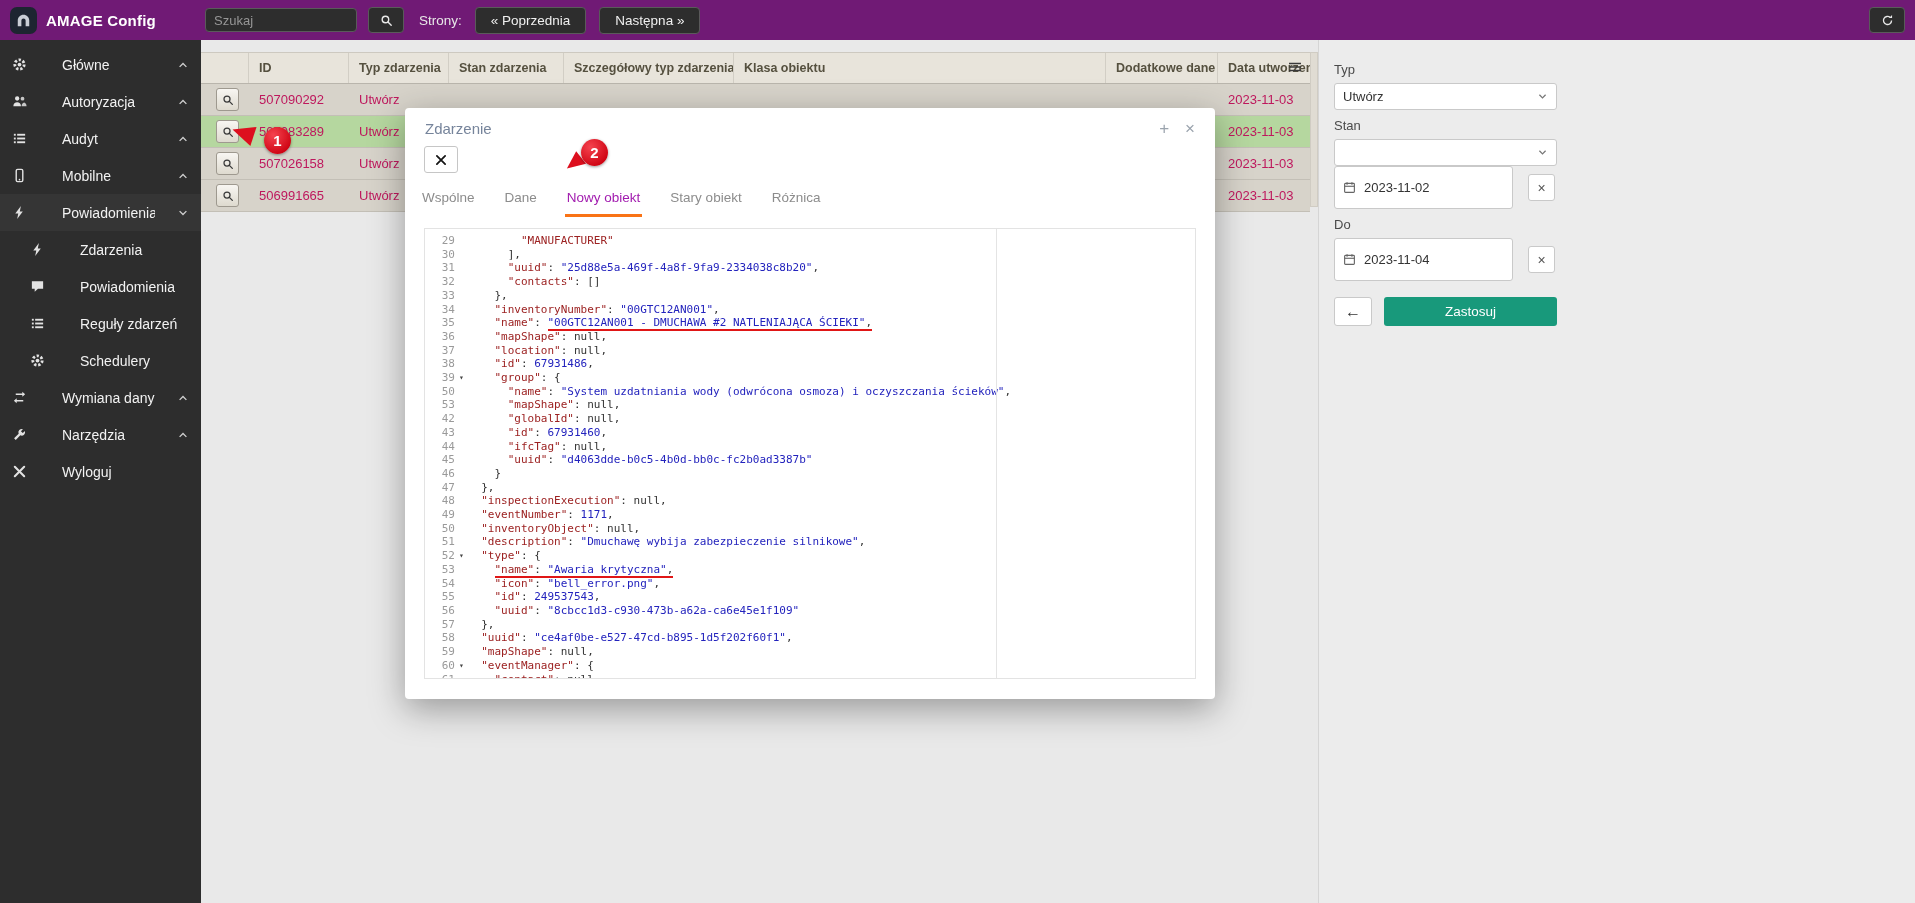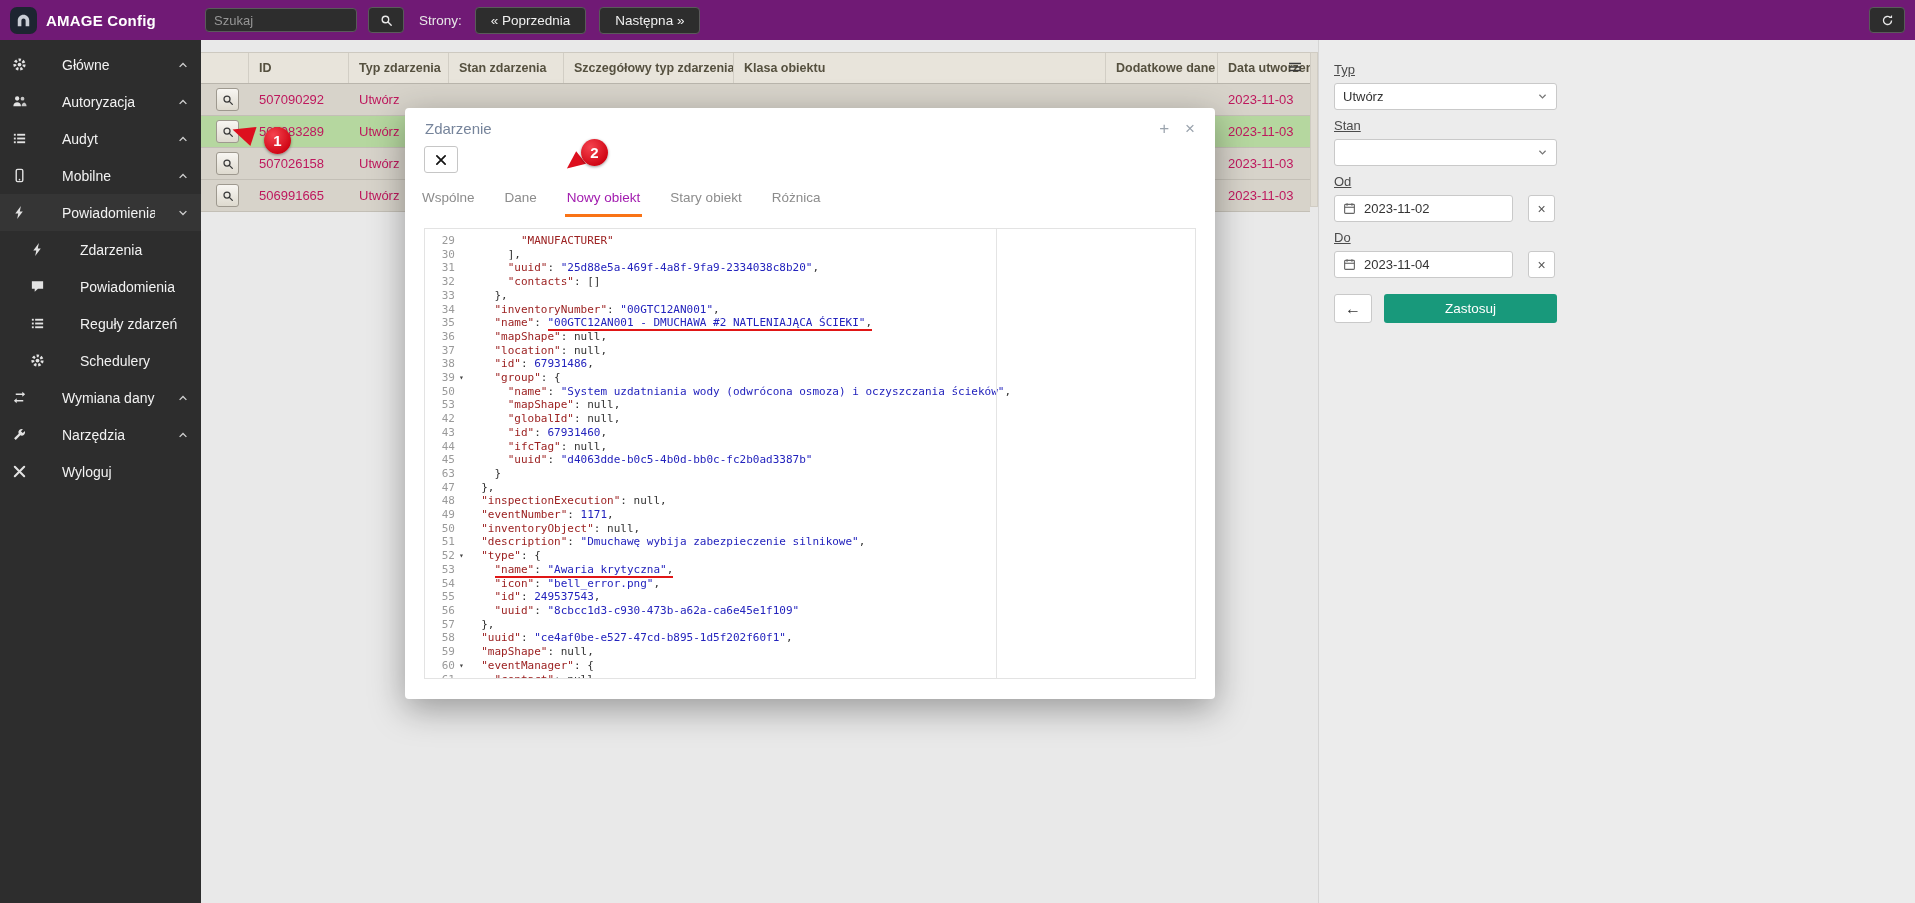--- a/index.html
+++ b/index.html
@@ -52,27 +52,27 @@
             background:linear-gradient(#f8f6f2,#dedacf);color:#3a3a3a;display:flex;align-items:center;
             justify-content:center;margin-left:5px;cursor:pointer;padding:0;}
   .lens-btn .ic{width:12px;height:12px;}
   .cols-menu{position:absolute;right:5px;top:6px;width:18px;height:18px;color:#3a3a3a;cursor:pointer;}
   .cols-menu .ic{width:16px;height:16px;}
   .grid-scroll{position:absolute;left:1109px;top:12px;width:8px;height:155px;background:#e0dcd3;border:1px solid #d0ccc3;box-sizing:border-box;}
 
   
   .filters{position:absolute;right:0;top:0;width:597px;bottom:0;background:#ececec;
            border-left:1px solid #d5d5d5;padding:14px 0 0 15px;box-sizing:border-box;z-index:6;}
-  .f-label{font-size:13px;color:#4a4a4a;margin:8px 0 6px;text-decoration:underline;}
+  .f-label{font-size:13px;color:#4a4a4a;margin:8px 0 6px;}
   .f-select{width:223px;height:27px;background:#fff;border:1px solid #c9c9c9;border-radius:3px;
             display:flex;align-items:center;padding:0 8px;font-size:13px;color:#333;box-sizing:border-box;cursor:pointer;}
   .f-select .chev{margin-left:auto;color:#777;}
   .f-select .chev .ic{width:11px;height:11px;}
   .f-daterow{display:flex;align-items:center;gap:15px;}
-  .f-date{width:179px;height:27px;background:#fff;border:1px solid #c9c9c9;border-radius:3px;
+  .f-date{width:179px;height:43px;background:#fff;border:1px solid #c9c9c9;border-radius:3px;
           display:flex;align-items:center;padding:0 8px;gap:8px;font-size:13px;color:#333;box-sizing:border-box;}
   .f-date .cal{color:#666;display:flex;}
   .f-date .cal .ic{width:13px;height:13px;}
   .f-x{width:27px;height:27px;background:#fff;border:1px solid #c9c9c9;border-radius:3px;color:#555;
        font-size:14px;display:flex;align-items:center;justify-content:center;cursor:pointer;padding:0;}
   .f-actions{display:flex;gap:12px;margin-top:16px;align-items:center;}
   .f-back{width:38px;height:29px;background:#fff;border:1px solid #c9c9c9;border-radius:3px;
           font-size:16px;color:#333;cursor:pointer;}
   .f-apply{width:173px;height:29px;background:#18997b;color:#fff;border:none;border-radius:3px;
            font-size:13.5px;cursor:pointer;}
@@ -407,21 +407,20 @@
     </div>
     <div class="f-label">Stan</div>
     <div class="f-select">
       <span></span>
       <span class="chev">
           <svg viewBox="0 0 16 16" class="ic">
             <path d="M3.5 5.5 8 10l4.5-4.5" fill="none" stroke="currentColor" stroke-width="1.8"></path>
           </svg>
         </span>
     </div>
-    <div class="f-label">Od</div>
     <div class="f-daterow">
       <div class="f-date">
         <span class="cal">
             <svg viewBox="0 0 16 16" class="ic">
               <rect x="2" y="3" width="12" height="11" rx="1" fill="none" stroke="currentColor" stroke-width="1.4"></rect>
               <path d="M2 6.5h12" stroke="currentColor" stroke-width="1.4"></path>
               <path d="M5 1.5v3M11 1.5v3" stroke="currentColor" stroke-width="1.4"></path>
             </svg>
           </span>
         <span>2023-11-02</span>
@@ -482,21 +481,21 @@
         <div class="cline"><span class="ln">36</span><span class="fold"></span><span class="ctext"><span class="tk-p">    </span><span class="tk-k">"mapShape"</span><span class="tk-p">: </span><span class="tk-z">null</span><span class="tk-p">,</span></span></div>
         <div class="cline"><span class="ln">37</span><span class="fold"></span><span class="ctext"><span class="tk-p">    </span><span class="tk-k">"location"</span><span class="tk-p">: </span><span class="tk-z">null</span><span class="tk-p">,</span></span></div>
         <div class="cline"><span class="ln">38</span><span class="fold"></span><span class="ctext"><span class="tk-p">    </span><span class="tk-k">"id"</span><span class="tk-p">: </span><span class="tk-n">67931486</span><span class="tk-p">,</span></span></div>
         <div class="cline"><span class="ln">39</span><span class="fold">▾</span><span class="ctext"><span class="tk-p">    </span><span class="tk-k">"group"</span><span class="tk-p">: {</span></span></div>
         <div class="cline"><span class="ln">50</span><span class="fold"></span><span class="ctext"><span class="tk-p">      </span><span class="tk-k">"name"</span><span class="tk-p">: </span><span class="tk-s">"System uzdatniania wody (odwrócona osmoza) i oczyszczania ścieków"</span><span class="tk-p">,</span></span></div>
         <div class="cline"><span class="ln">53</span><span class="fold"></span><span class="ctext"><span class="tk-p">      </span><span class="tk-k">"mapShape"</span><span class="tk-p">: </span><span class="tk-z">null</span><span class="tk-p">,</span></span></div>
         <div class="cline"><span class="ln">42</span><span class="fold"></span><span class="ctext"><span class="tk-p">      </span><span class="tk-k">"globalId"</span><span class="tk-p">: </span><span class="tk-z">null</span><span class="tk-p">,</span></span></div>
         <div class="cline"><span class="ln">43</span><span class="fold"></span><span class="ctext"><span class="tk-p">      </span><span class="tk-k">"id"</span><span class="tk-p">: </span><span class="tk-n">67931460</span><span class="tk-p">,</span></span></div>
         <div class="cline"><span class="ln">44</span><span class="fold"></span><span class="ctext"><span class="tk-p">      </span><span class="tk-k">"ifcTag"</span><span class="tk-p">: </span><span class="tk-z">null</span><span class="tk-p">,</span></span></div>
         <div class="cline"><span class="ln">45</span><span class="fold"></span><span class="ctext"><span class="tk-p">      </span><span class="tk-k">"uuid"</span><span class="tk-p">: </span><span class="tk-s">"d4063dde-b0c5-4b0d-bb0c-fc2b0ad3387b"</span></span></div>
-        <div class="cline"><span class="ln">63</span><span class="fold"></span><span class="ctext"><span class="tk-p">    }</span></span></div>
+        <div class="cline"><span class="ln">46</span><span class="fold"></span><span class="ctext"><span class="tk-p">    }</span></span></div>
         <div class="cline"><span class="ln">47</span><span class="fold"></span><span class="ctext"><span class="tk-p">  },</span></span></div>
         <div class="cline"><span class="ln">48</span><span class="fold"></span><span class="ctext"><span class="tk-p">  </span><span class="tk-k">"inspectionExecution"</span><span class="tk-p">: </span><span class="tk-z">null</span><span class="tk-p">,</span></span></div>
         <div class="cline"><span class="ln">49</span><span class="fold"></span><span class="ctext"><span class="tk-p">  </span><span class="tk-k">"eventNumber"</span><span class="tk-p">: </span><span class="tk-n">1171</span><span class="tk-p">,</span></span></div>
         <div class="cline"><span class="ln">50</span><span class="fold"></span><span class="ctext"><span class="tk-p">  </span><span class="tk-k">"inventoryObject"</span><span class="tk-p">: </span><span class="tk-z">null</span><span class="tk-p">,</span></span></div>
         <div class="cline"><span class="ln">51</span><span class="fold"></span><span class="ctext"><span class="tk-p">  </span><span class="tk-k">"description"</span><span class="tk-p">: </span><span class="tk-s">"Dmuchawę wybija zabezpieczenie silnikowe"</span><span class="tk-p">,</span></span></div>
         <div class="cline"><span class="ln">52</span><span class="fold">▾</span><span class="ctext"><span class="tk-p">  </span><span class="tk-k">"type"</span><span class="tk-p">: {</span></span></div>
         <div class="cline"><span class="ln">53</span><span class="fold"></span><span class="ctext"><span class="tk-p">    </span><span class="tk-k rline">"name"</span><span class="tk-p rline">: </span><span class="tk-s rline">"Awaria krytyczna"</span><span class="tk-p rline">,</span></span></div>
         <div class="cline"><span class="ln">54</span><span class="fold"></span><span class="ctext"><span class="tk-p">    </span><span class="tk-k">"icon"</span><span class="tk-p">: </span><span class="tk-s">"bell_error.png"</span><span class="tk-p">,</span></span></div>
         <div class="cline"><span class="ln">55</span><span class="fold"></span><span class="ctext"><span class="tk-p">    </span><span class="tk-k">"id"</span><span class="tk-p">: </span><span class="tk-n">249537543</span><span class="tk-p">,</span></span></div>
         <div class="cline"><span class="ln">56</span><span class="fold"></span><span class="ctext"><span class="tk-p">    </span><span class="tk-k">"uuid"</span><span class="tk-p">: </span><span class="tk-s">"8cbcc1d3-c930-473b-a62a-ca6e45e1f109"</span></span></div>

